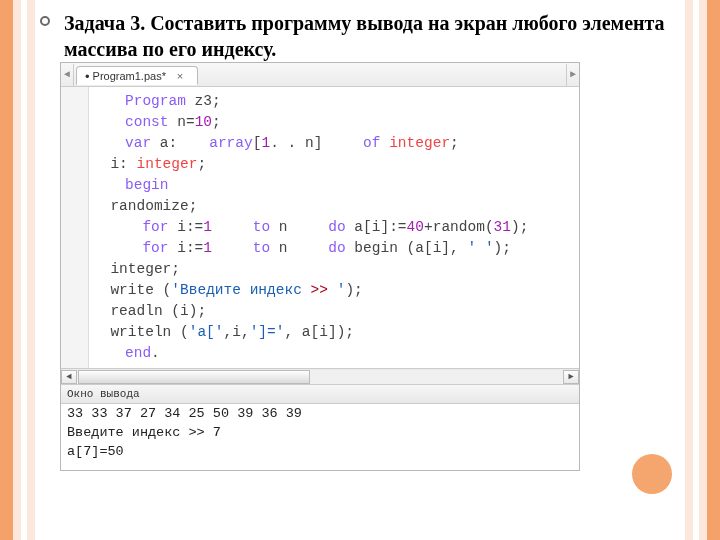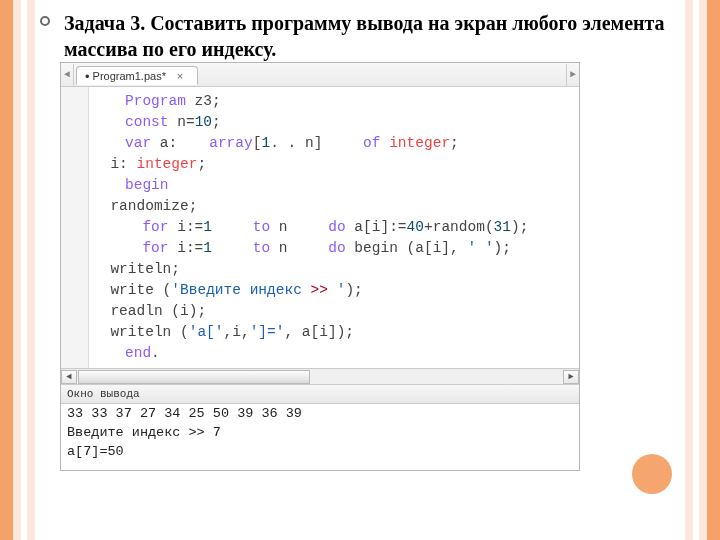--- a/index.html
+++ b/index.html
@@ -99,21 +99,21 @@
     flex: 1;
     padding: 4px 6px 4px 4px;
     white-space: pre;
     font-size: 14.5px;
     line-height: 1.45;
     color: #444;
   }
   .kw { font-weight: normal; color: #8b5cf6; margin-left: 32px; }
   .ty { color: #ef4444; }
   .str { color: #1a5fb4; }
-  .num { color: #0c4a6e; }
+  .num { color: #a21caf; }
   .op { color: #b00020; }
 
   .hscroll {
     height: 16px;
     background: linear-gradient(#eaeaea,#f7f7f7);
     border-top: 1px solid #ccc;
     display: flex; align-items: center;
   }
   .hscroll .arrow {
     width: 16px; height: 14px;
@@ -183,21 +183,21 @@
     <div class="code-area">
       <div class="gutter"></div>
       <div class="code"><span class="kw">Program</span><span> z3;</span>
 <span class="kw">const</span><span> n=</span><span class="num">10</span><span>;</span>
 <span class="kw">var</span><span> a:</span><span class="kw">array</span><span>[</span><span class="num">1</span><span>. .</span><span> n] </span><span class="kw">of</span><span> </span><span class="ty">integer</span><span>;</span>
 <span>  i: </span><span class="ty">integer</span><span>;</span>
 <span class="kw">begin</span>
 <span>  randomize;</span>
 <span>  </span><span class="kw">for</span><span> i:=</span><span class="num">1</span><span> </span><span class="kw">to</span><span> n </span><span class="kw">do</span><span> a[i]:=</span><span class="num">40</span><span>+random(</span><span class="num">31</span><span>);</span>
 <span>  </span><span class="kw">for</span><span> i:=</span><span class="num">1</span><span> </span><span class="kw">to</span><span> n </span><span class="kw">do</span><span> begin (a[i], </span><span class="str">' '</span><span>);</span>
-<span>  writeln;</span>
+<span>  integer;</span>
 <span>  write (</span><span class="str">'Введите индекс </span><span class="op">&gt;&gt;</span><span class="str"> '</span><span>);</span>
 <span>  readln (i);</span>
 <span>  writeln (</span><span class="str">'a['</span><span>,i,</span><span class="str">']='</span><span>, a[i]);</span>
 <span class="kw">end</span><span>.</span>
 </div>
     </div>
 
     <div class="hscroll">
       <div class="arrow">◄</div>
       <div class="track">

